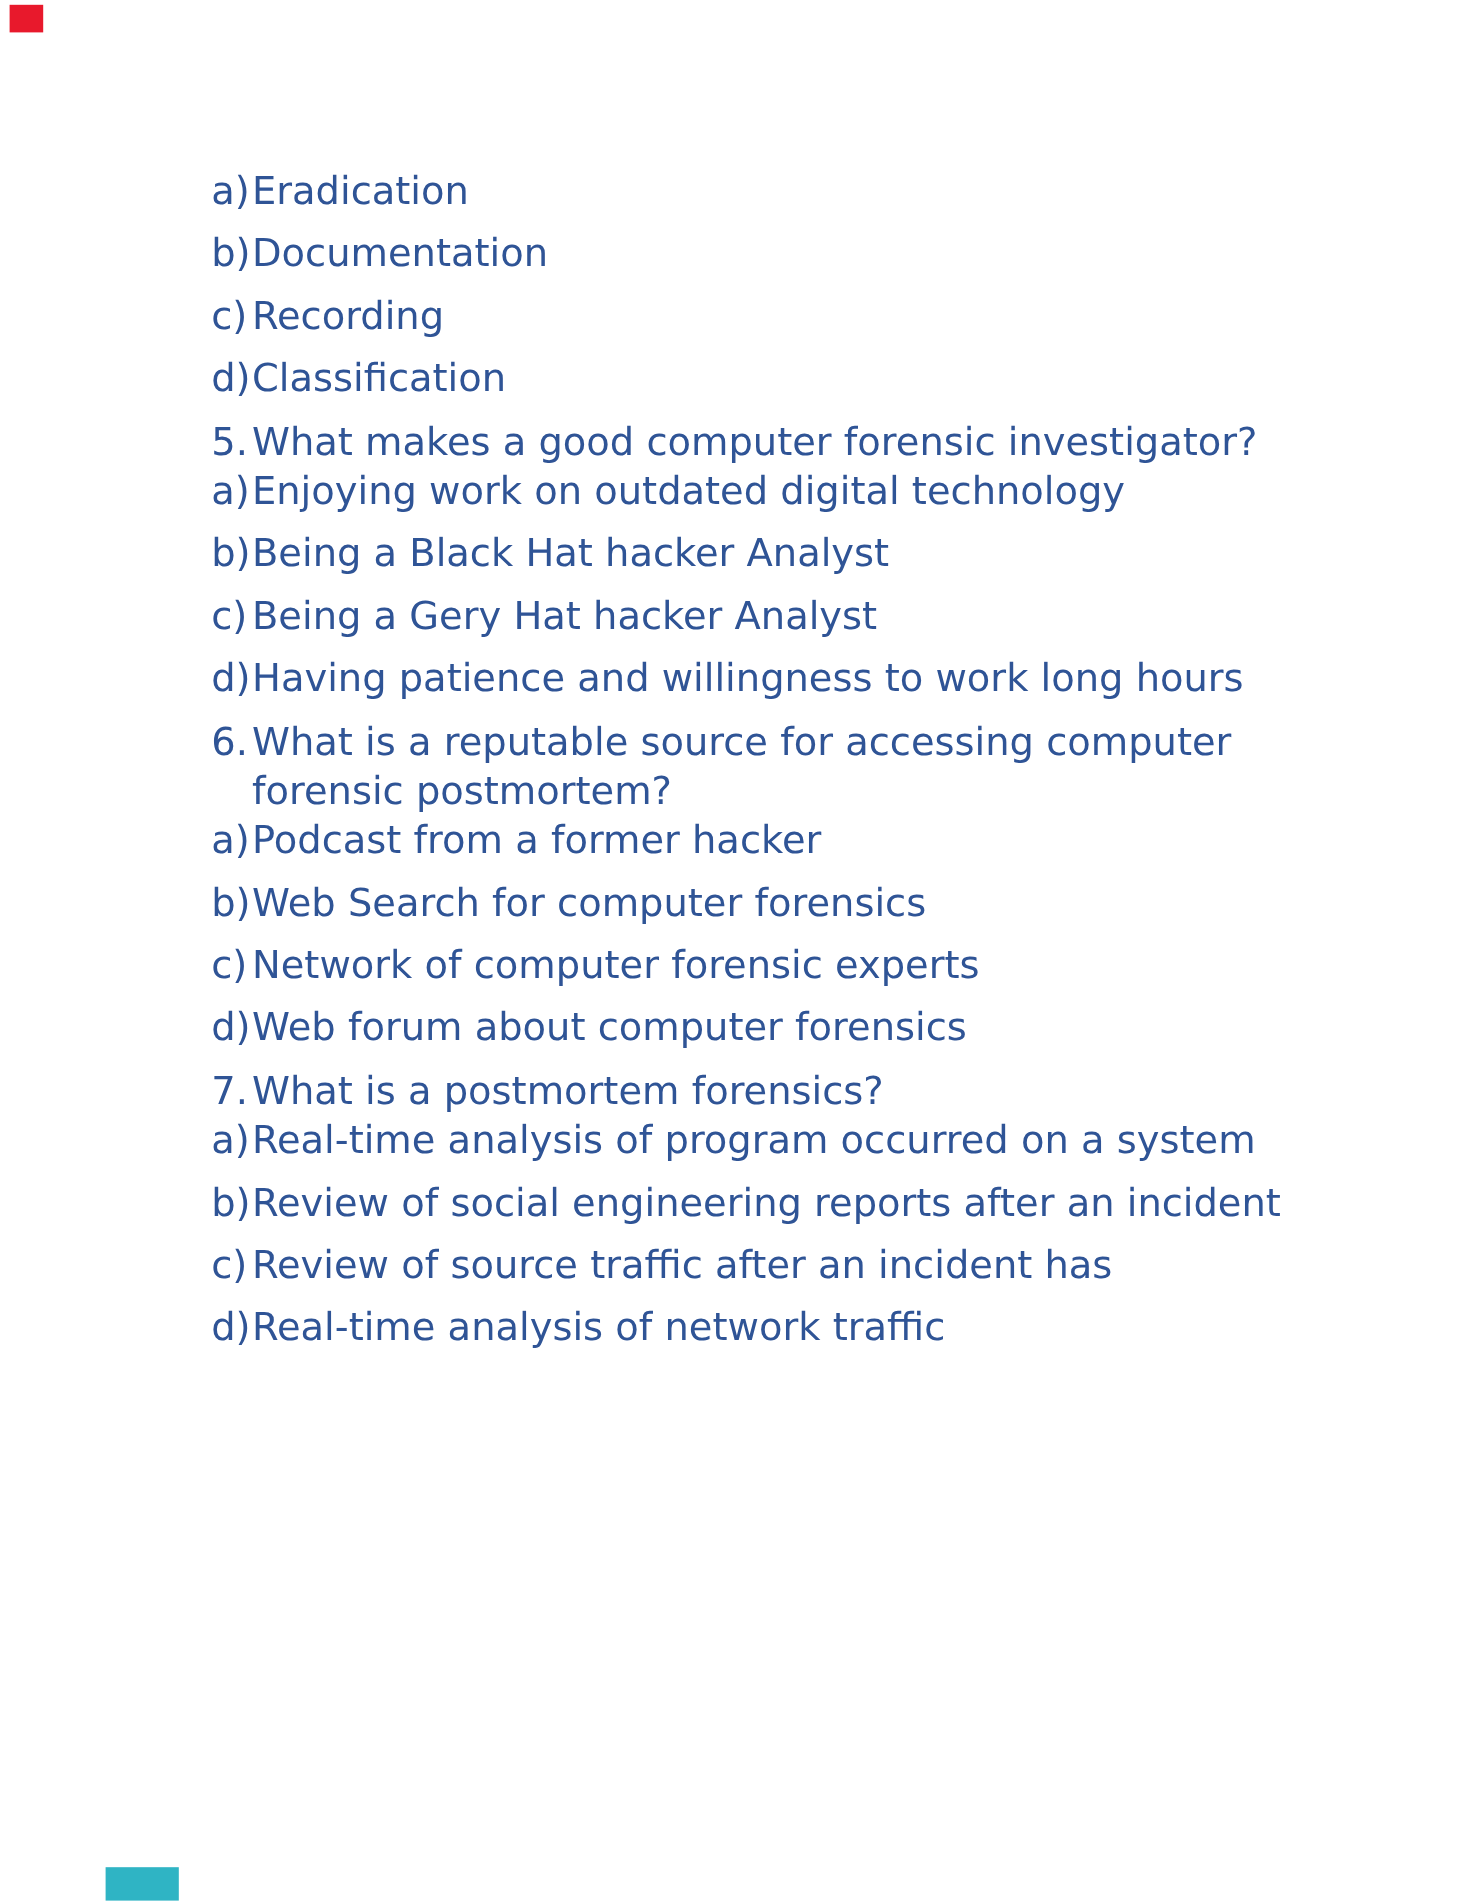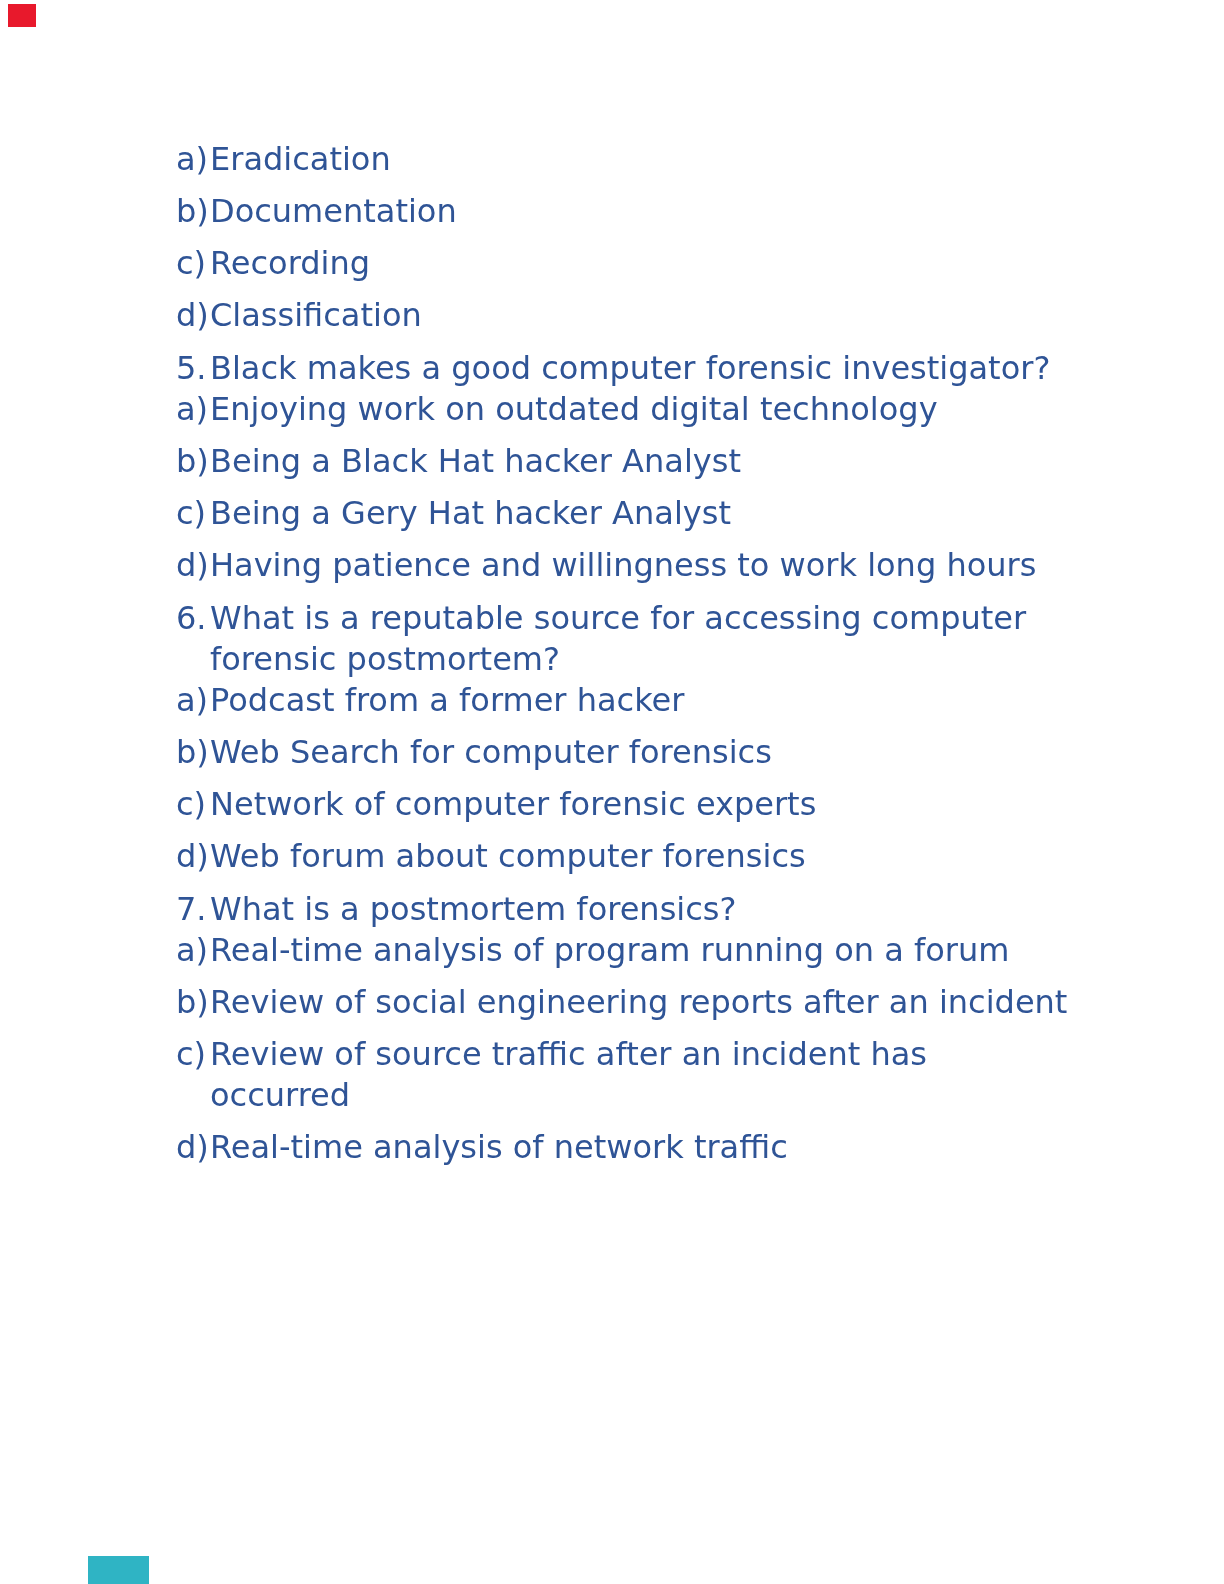--- a/index.html
+++ b/index.html
@@ -55,21 +55,21 @@
       <span class="lbl">c)</span>
       <span class="line">Recording</span>
     </p>
     <p class="item opt">
       <span class="lbl">d)</span>
       <span class="line">Classification</span>
     </p>
 
     <p class="item q">
       <span class="lbl">5.</span>
-      <span class="line">Black makes a good computer forensic investigator?</span>
+      <span class="line">What makes a good computer forensic investigator?</span>
     </p>
     <p class="item opt">
       <span class="lbl">a)</span>
       <span class="line">Enjoying work on outdated digital technology</span>
     </p>
     <p class="item opt">
       <span class="lbl">b)</span>
       <span class="line">Being a Black Hat hacker Analyst</span>
     </p>
     <p class="item opt">
@@ -102,30 +102,29 @@
       <span class="lbl">d)</span>
       <span class="line">Web forum about computer forensics</span>
     </p>
 
     <p class="item q">
       <span class="lbl">7.</span>
       <span class="line">What is a postmortem forensics?</span>
     </p>
     <p class="item opt">
       <span class="lbl">a)</span>
-      <span class="line">Real-time analysis of program running on a forum</span>
+      <span class="line">Real-time analysis of program occurred on a system</span>
     </p>
     <p class="item opt">
       <span class="lbl">b)</span>
       <span class="line">Review of social engineering reports after an incident</span>
     </p>
     <p class="item opt">
       <span class="lbl">c)</span>
       <span class="line">Review of source traffic after an incident has</span>
-      <span class="line">occurred</span>
     </p>
     <p class="item opt">
       <span class="lbl">d)</span>
       <span class="line">Real-time analysis of network traffic</span>
     </p>
 
   </div>
 
   <div class="corner-mark bottom-left" style="background-color: rgb(47, 180, 196);"></div>
 </div>

